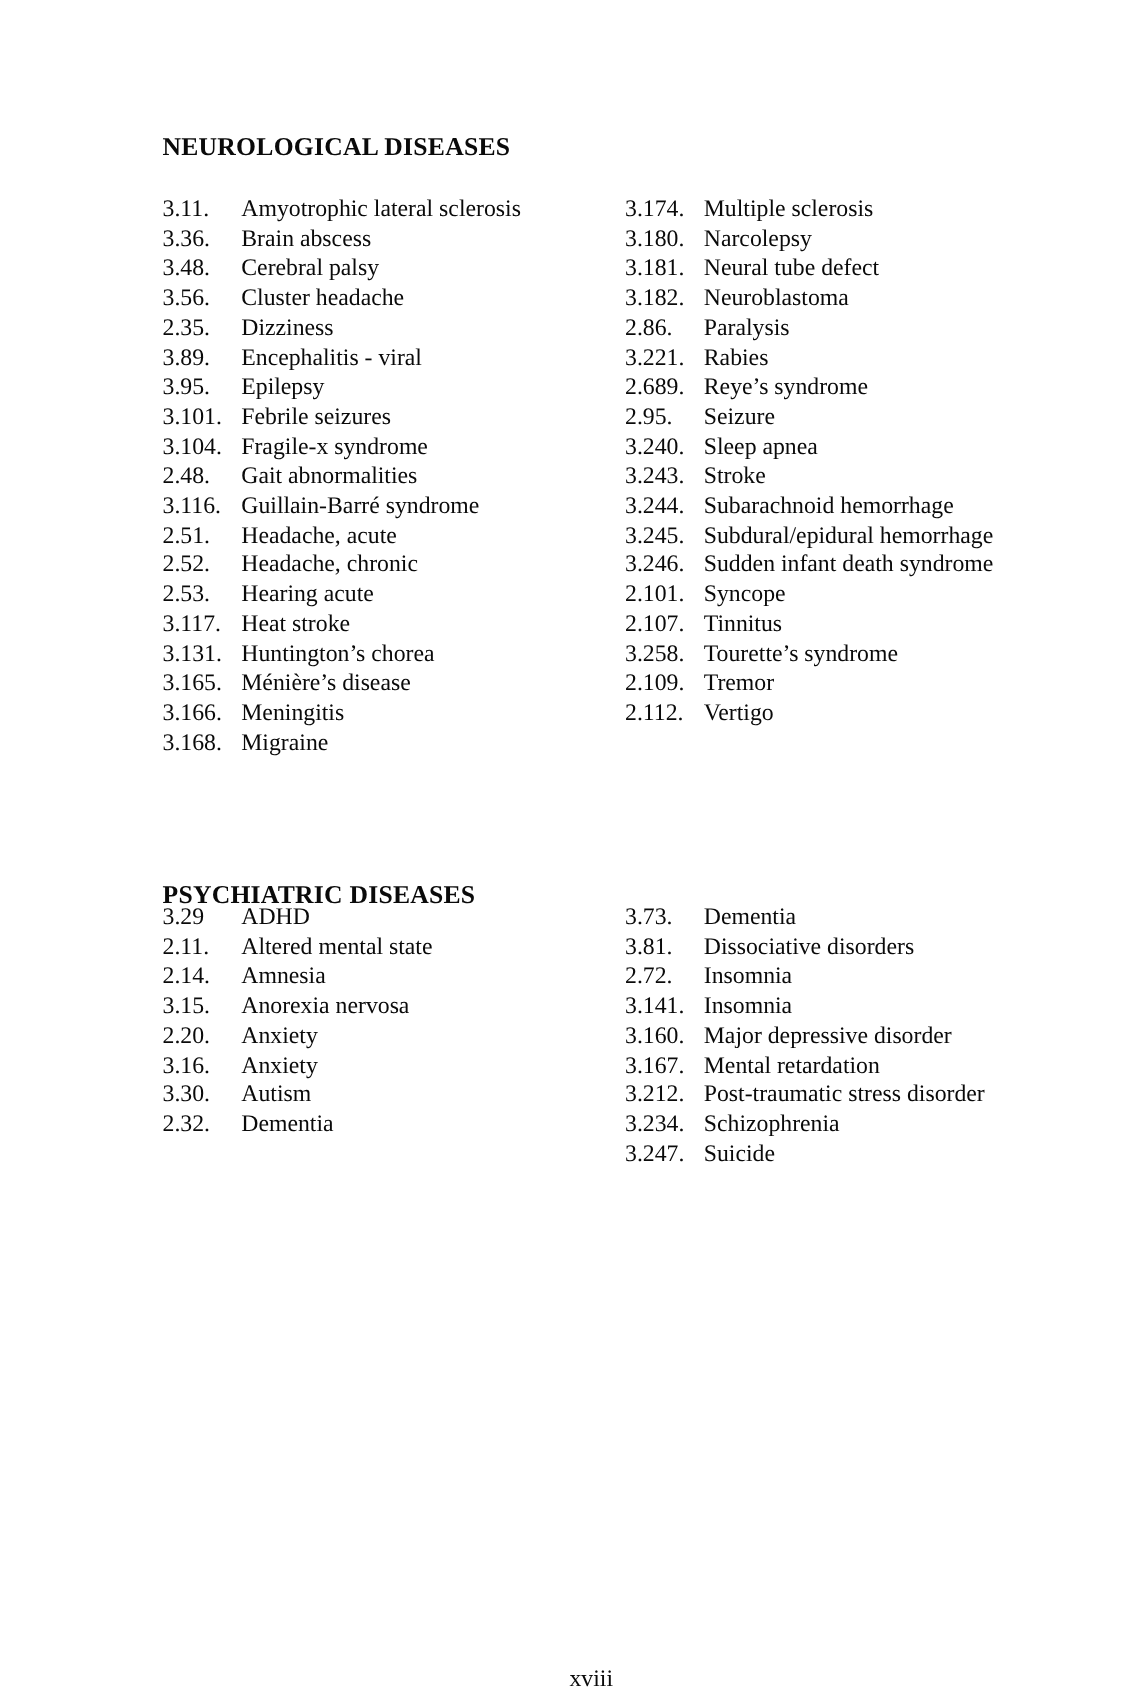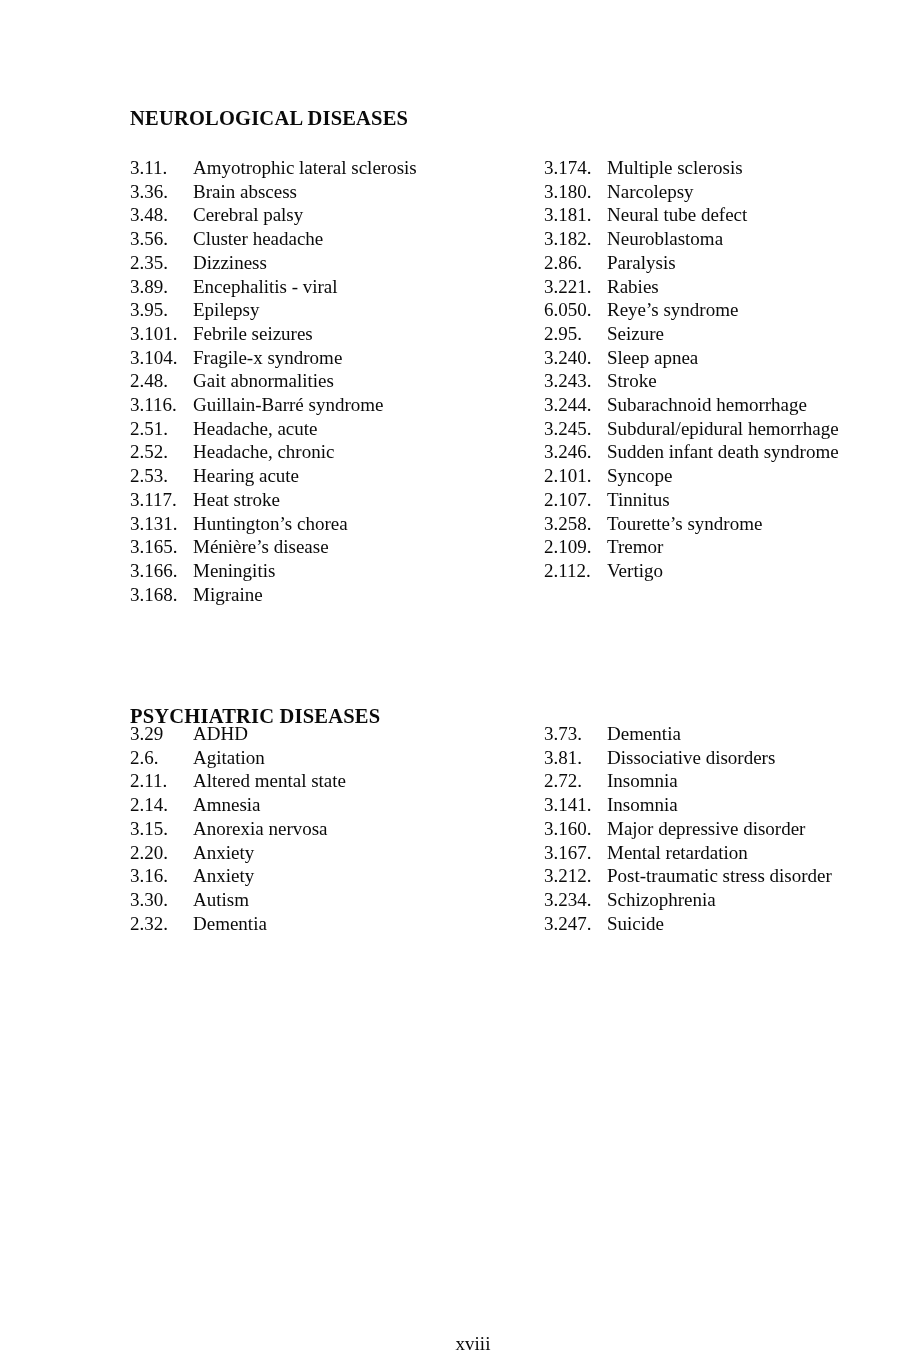--- a/index.html
+++ b/index.html
@@ -28,21 +28,20 @@
     white-space: nowrap;
   }
   #heading-neurological { top: 106px; }
   #heading-psychiatric  { top: 704px; }
   .cols {
     position: absolute;
     left: 107px;
     right: 40px;
     display: flex;
     align-items: flex-start;
-    gap: 44px;
   }
   #cols-neurological { top: 156px; }
   #cols-psychiatric  { top: 722px; }
   .col {
     display: flex;
     flex-direction: column;
   }
   .col-left  { width: 370px; flex: 0 0 370px; }
   .col-right { flex: 1; }
   .entry {
@@ -196,21 +195,21 @@
           <span class="entry-num">2.86.</span>
           <span class="entry-name">Paralysis</span>
         </div>
 
         <div class="entry">
           <span class="entry-num">3.221.</span>
           <span class="entry-name">Rabies</span>
         </div>
 
         <div class="entry">
-          <span class="entry-num">6.050.</span>
+          <span class="entry-num">2.689.</span>
           <span class="entry-name">Reye’s syndrome</span>
         </div>
 
         <div class="entry">
           <span class="entry-num">2.95.</span>
           <span class="entry-name">Seizure</span>
         </div>
 
         <div class="entry">
           <span class="entry-num">3.240.</span>
@@ -267,24 +266,20 @@
   <h1 class="section-heading" id="heading-psychiatric">PSYCHIATRIC DISEASES</h1>
 
   <div class="cols" id="cols-psychiatric">
     <div class="col col-left">
 
         <div class="entry">
           <span class="entry-num">3.29</span>
           <span class="entry-name">ADHD</span>
         </div>
 
-        <div class="entry">
-          <span class="entry-num">2.6.</span>
-          <span class="entry-name">Agitation</span>
-        </div>
 
         <div class="entry">
           <span class="entry-num">2.11.</span>
           <span class="entry-name">Altered mental state</span>
         </div>
 
 
         <div class="entry">
           <span class="entry-num">2.14.</span>
           <span class="entry-name">Amnesia</span>

